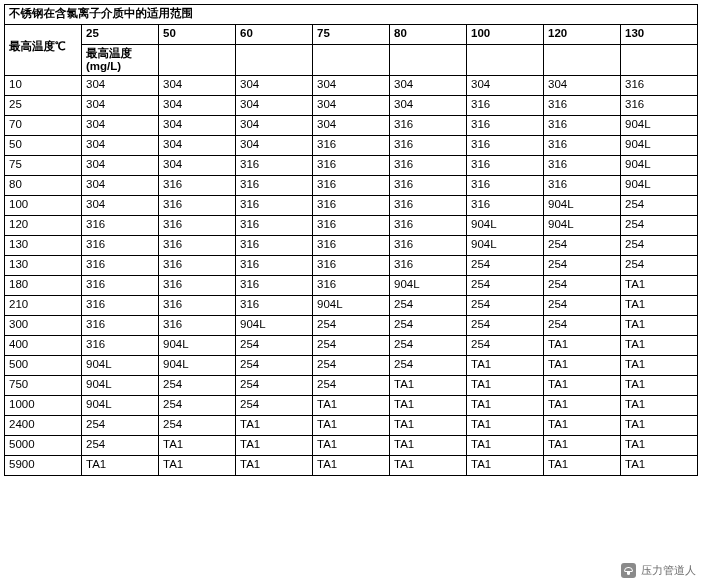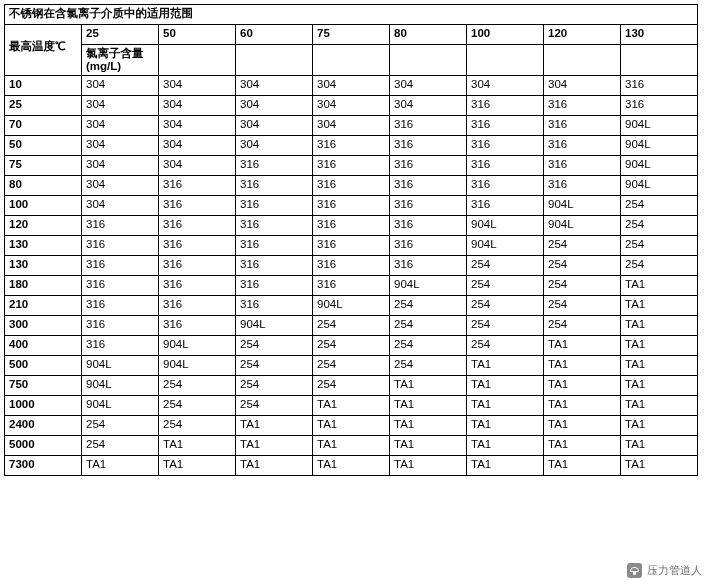--- a/index.html
+++ b/index.html
@@ -47,29 +47,29 @@
     font-weight: bold;
     font-size: 11.5px;
     line-height: 13px;
   }
   td.hdr-col {
     font-weight: bold;
     font-size: 12px;
     vertical-align: top;
   }
   td.row-label {
-    font-weight: bold;
+    font-weight: normal;
     font-size: 12px;
   }
   td.data {
     font-size: 12px;
   }
   .watermark {
     position: absolute;
-    right: 2px;
+    right: 8px;
     bottom: 6px;
     display: flex;
     align-items: center;
     gap: 5px;
     color: #6f6f6f;
     font-size: 11px;
     font-family: "Liberation Sans", sans-serif;
     text-align: right;
   }
   .wm-icon {
@@ -129,21 +129,21 @@
         <td class="hdr-col">25</td>
         <td class="hdr-col">50</td>
         <td class="hdr-col">60</td>
         <td class="hdr-col">75</td>
         <td class="hdr-col">80</td>
         <td class="hdr-col">100</td>
         <td class="hdr-col">120</td>
         <td class="hdr-col">130</td>
       </tr>
       <tr>
-        <td class="hdr-corner">氯离子含量(mg/L)</td>
+        <td class="hdr-corner">最高温度(mg/L)</td>
         <td></td>
         <td></td>
         <td></td>
         <td></td>
         <td></td>
         <td></td>
         <td></td>
       </tr>
 
       <tr>
@@ -349,21 +349,21 @@
         <td class="data">254</td>
         <td class="data">TA1</td>
         <td class="data">TA1</td>
         <td class="data">TA1</td>
         <td class="data">TA1</td>
         <td class="data">TA1</td>
         <td class="data">TA1</td>
         <td class="data">TA1</td>
       </tr>
       <tr>
-        <td class="row-label">7300</td>
+        <td class="row-label">5900</td>
         <td class="data">TA1</td>
         <td class="data">TA1</td>
         <td class="data">TA1</td>
         <td class="data">TA1</td>
         <td class="data">TA1</td>
         <td class="data">TA1</td>
         <td class="data">TA1</td>
         <td class="data">TA1</td>
       </tr>
     </tbody>

